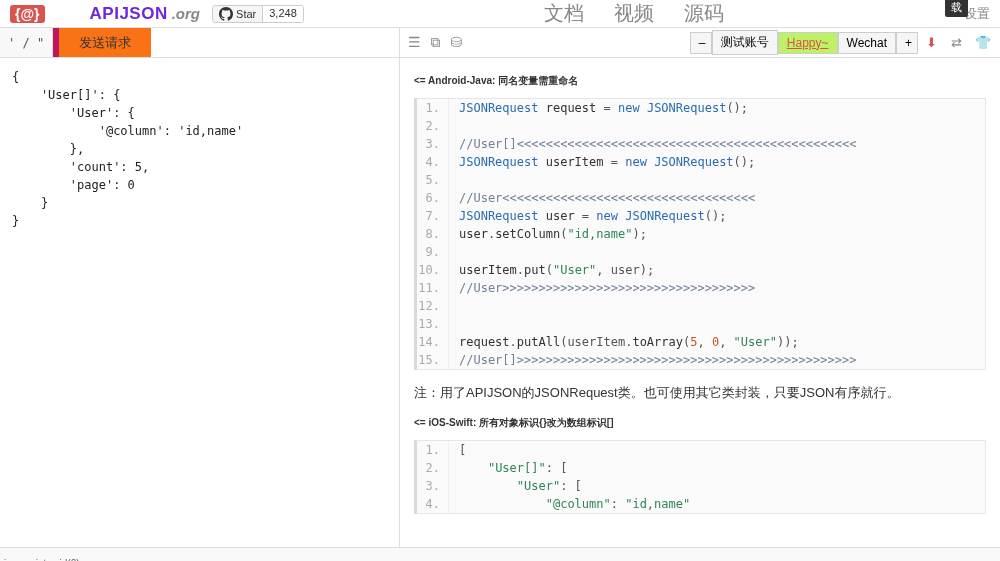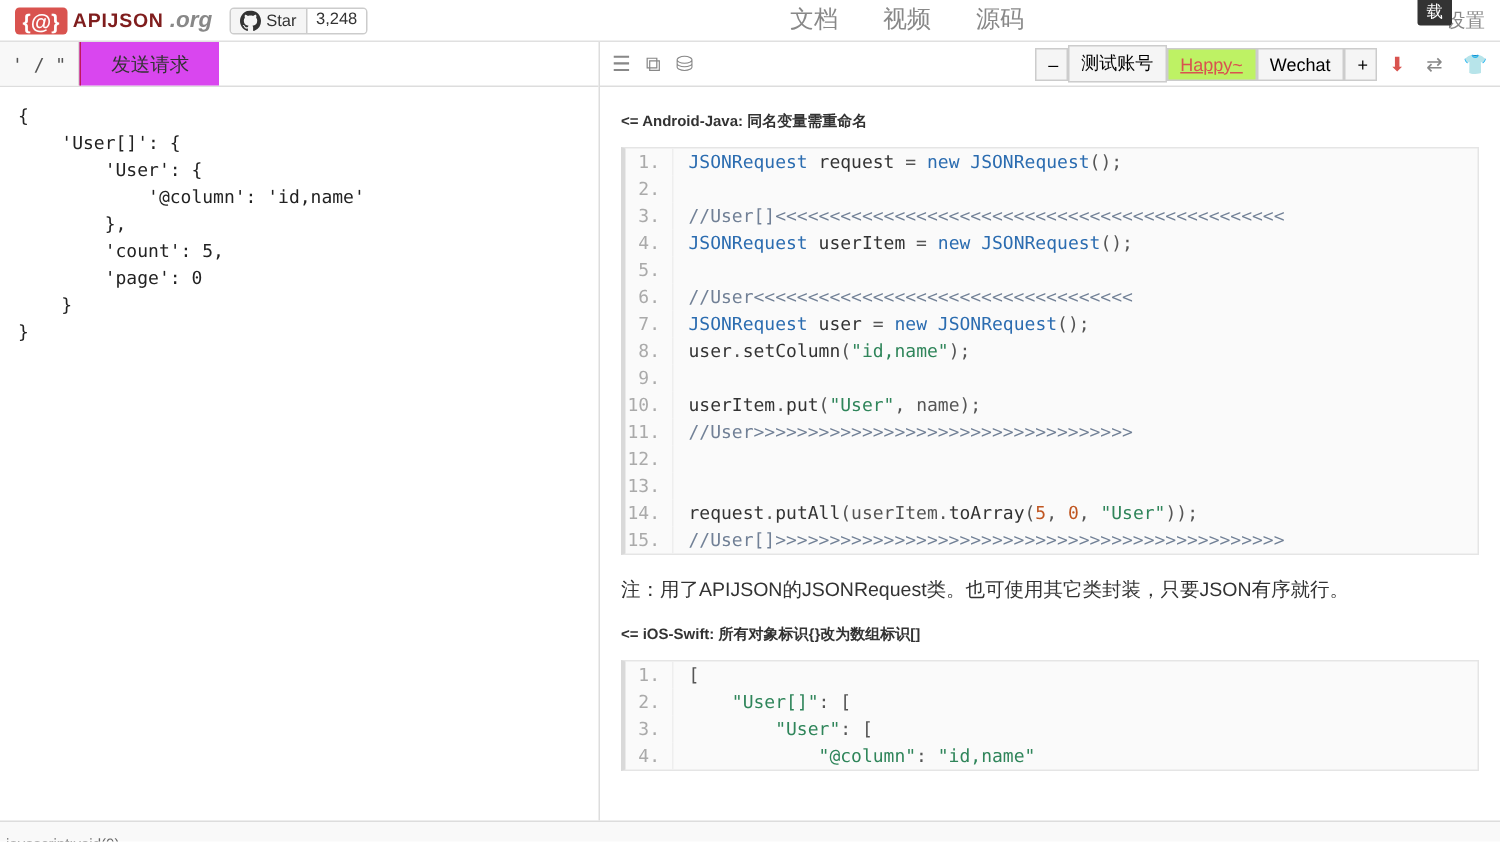--- a/index.html
+++ b/index.html
@@ -1,34 +1,34 @@
 <!DOCTYPE html>
 <html><head>
 <meta charset="utf-8">
 <style>
 * { margin: 0; padding: 0; box-sizing: border-box; }
 body { font-family: -apple-system, BlinkMacSystemFont, "Segoe UI", Arial, sans-serif; font-size: 13px; color: #333; width: 1000px; height: 561px; overflow: hidden; background: #fff; }
 .header { height: 28px; display: flex; align-items: center; padding: 0 10px; border-bottom: 1px solid #e0e0e0; }
 .logo { display: flex; align-items: center; gap: 4px; }
 .logo-badge { background: #d9534f; color: #fff; padding: 1px 5px; border-radius: 3px; font-weight: bold; font-size: 14px; }
-.logo-text { font-weight: bold; font-size: 13px; color: #7f1d1d; letter-spacing: 0.5px; }
+.logo-text { font-weight: bold; font-size: 17px; color: #6d28d9; letter-spacing: 0.5px; margin-left: 41px; }
 .logo-suffix { color: #888; font-size: 15px; font-weight: bold; font-style: italic; }
 .github-star { margin-left: 12px; display: inline-flex; border: 1px solid #ccc; border-radius: 3px; font-size: 11px; overflow: hidden; }
 .github-star .gh-btn { padding: 1px 6px; background: #f5f5f5; display: flex; align-items: center; gap: 3px; }
 .github-star .gh-count { padding: 1px 6px; border-left: 1px solid #ccc; background: #fff; }
-.nav { flex: 1; display: flex; justify-content: center; gap: 30px; color: #888; font-size: 16px; }
+.nav { flex: 1; display: flex; justify-content: center; gap: 30px; color: #888; font-size: 20px; }
 .nav span { cursor: pointer; }
 .nav-right { position: relative; display: flex; align-items: center; gap: 18px; color: #888; font-size: 13px; }
 .tooltip-download { position: absolute; right: 22px; top: -22px; background: #333; color: #fff; font-size: 11px; padding: 2px 6px; border-radius: 2px; }
 .main { display: flex; height: calc(100% - 28px - 14px); }
 .left-pane { width: 400px; border-right: 1px solid #ddd; display: flex; flex-direction: column; }
 .url-row { display: flex; border-bottom: 1px solid #ddd; height: 30px; }
 .url-prefix { background: #f8f8f8; border-right: 1px solid #ddd; padding: 0 8px; display: flex; align-items: center; font-family: monospace; font-size: 12px; color: #555; }
 .url-input { flex: 1; border: none; padding: 0 8px; font-family: monospace; font-size: 12px; outline: none; }
-.send-btn { background: #d946ef; border: none; border-left: 1px solid #be185d; padding: 0 20px; font-size: 13px; cursor: pointer; color: #333; }
+.send-btn { background: #f97316; border: none; border-left: 6px solid #be185d; padding: 0 20px; font-size: 13px; cursor: pointer; color: #333; }
 .json-editor { flex: 1; padding: 10px 12px; font-family: Menlo, Consolas, monospace; font-size: 12px; line-height: 1.5; white-space: pre; color: #222; overflow: auto; }
 .right-pane { flex: 1; display: flex; flex-direction: column; overflow: hidden; }
 .toolbar { height: 30px; border-bottom: 1px solid #ddd; display: flex; align-items: center; padding: 0 8px; gap: 8px; }
 .tb-icons { display: flex; gap: 10px; color: #888; font-size: 14px; }
 .tb-spacer { flex: 1; }
 .tab-group { display: flex; align-items: center; gap: 0; }
 .tab-btn { border: 1px solid #ccc; background: #f5f5f5; padding: 3px 8px; font-size: 12px; cursor: pointer; }
 .tab-sq { width: 22px; text-align: center; }
 .tab-active { background: #bef264; color: #d9534f; text-decoration: underline; }
 .tb-right { display: flex; gap: 14px; margin-left: auto; color: #888; }
@@ -158,21 +158,21 @@
           <div class="code-line">
             <div class="ln">8.</div>
             <div class="lc"><span class="tok-plain">user</span><span class="tok-punct">.</span><span class="tok-fn">setColumn</span><span class="tok-punct">(</span><span class="tok-str">"id,name"</span><span class="tok-punct">);</span></div>
           </div>
           <div class="code-line">
             <div class="ln">9.</div>
             <div class="lc"></div>
           </div>
           <div class="code-line">
             <div class="ln">10.</div>
-            <div class="lc"><span class="tok-plain">userItem</span><span class="tok-punct">.</span><span class="tok-fn">put</span><span class="tok-punct">(</span><span class="tok-str">"User"</span><span class="tok-punct">, name);</span></div>
+            <div class="lc"><span class="tok-plain">userItem</span><span class="tok-punct">.</span><span class="tok-fn">put</span><span class="tok-punct">(</span><span class="tok-str">"User"</span><span class="tok-punct">, user);</span></div>
           </div>
           <div class="code-line">
             <div class="ln">11.</div>
             <div class="lc"><span class="tok-cm">//User&gt;&gt;&gt;&gt;&gt;&gt;&gt;&gt;&gt;&gt;&gt;&gt;&gt;&gt;&gt;&gt;&gt;&gt;&gt;&gt;&gt;&gt;&gt;&gt;&gt;&gt;&gt;&gt;&gt;&gt;&gt;&gt;&gt;&gt;&gt;</span></div>
           </div>
           <div class="code-line">
             <div class="ln">12.</div>
             <div class="lc"></div>
           </div>
           <div class="code-line">

